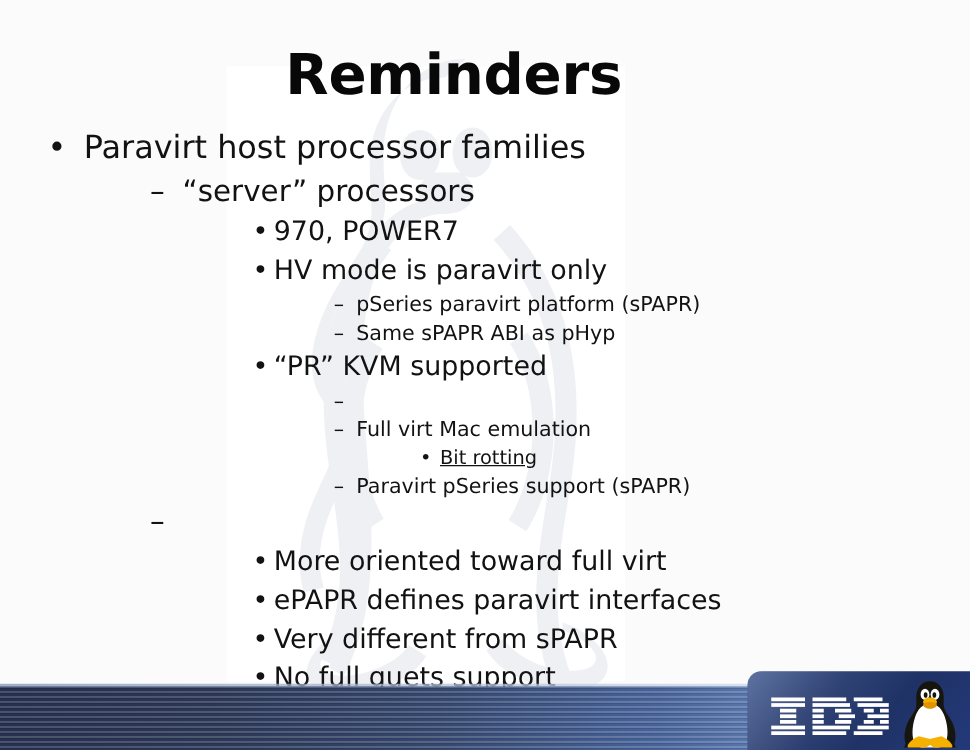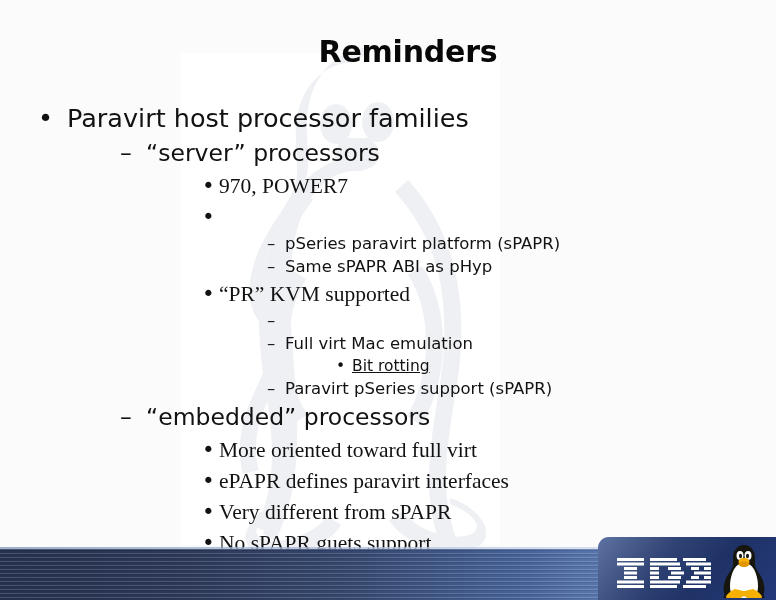--- a/index.html
+++ b/index.html
@@ -42,27 +42,26 @@
   #watermark svg { display: block; width: 100%; height: 100%; }
 
   
   #title {
     position: absolute;
     left: 0;
     top: 36px;
     width: 726px;
     text-align: center;
     z-index: 5;
-    font-size: 30px;
+    font-size: 45px;
     font-weight: bold;
     color: #080808;
     letter-spacing: -0.2px;
     line-height: 1.05;
     font-family: "DejaVu Sans", "Liberation Sans", sans-serif;
-    margin-left: 45px;
   }
 
   
   #body {
     position: absolute;
     left: 0;
     top: 100px;
     width: 776px;
     z-index: 5;
     color: #121212;
@@ -87,21 +86,21 @@
   .lvl1 .txt  { margin-left: 67px; }
 
   
   .lvl2 { height: 34px; font-size: 23.5px; line-height: 34px; }
   .lvl2 .mark { left: 120px; }
   .lvl2 .txt  { margin-left: 146px; }
 
   
   .lvl3 { height: 31px; font-size: 21.5px; line-height: 31px; }
   .lvl3 .mark { left: 202px; }
-  .lvl3 .txt  { margin-left: 219px; font-family: Liberation Serif, serif; }
+  .lvl3 .txt  { margin-left: 219px; }
 
   
   .lvl4 { height: 23px; font-size: 16.5px; line-height: 23px; }
   .lvl4 .mark { left: 267px; }
   .lvl4 .txt  { margin-left: 285px; }
 
   
   .lvl5 { height: 22px; font-size: 15.5px; line-height: 22px; }
   .lvl5 .mark { left: 336px; }
   .lvl5 .txt  { margin-left: 352px; text-decoration: underline; }
@@ -227,33 +226,33 @@
       </g>
     </svg>
   </div>
 
   <div id="title">Reminders</div>
 
   <div id="body">
       <div class="line lvl1"><span class="mark">•</span><span class="txt">Paravirt host processor families</span></div>
       <div class="line lvl2"><span class="mark">–</span><span class="txt">“server” processors</span></div>
       <div class="line lvl3"><span class="mark">•</span><span class="txt">970, POWER7</span></div>
-      <div class="line lvl3"><span class="mark">•</span></div>
+      <div class="line lvl3"><span class="mark">•</span><span class="txt">HV mode is paravirt only</span></div>
       <div class="line lvl4"><span class="mark">–</span><span class="txt">pSeries paravirt platform (sPAPR)</span></div>
       <div class="line lvl4"><span class="mark">–</span><span class="txt">Same sPAPR ABI as pHyp</span></div>
       <div class="line lvl3"><span class="mark">•</span><span class="txt">“PR” KVM supported</span></div>
       <div class="line lvl4"><span class="mark">–</span></div>
       <div class="line lvl4"><span class="mark">–</span><span class="txt">Full virt Mac emulation</span></div>
       <div class="line lvl5"><span class="mark">•</span><span class="txt">Bit rotting</span></div>
       <div class="line lvl4"><span class="mark">–</span><span class="txt">Paravirt pSeries support (sPAPR)</span></div>
-      <div class="line lvl2"><span class="mark">–</span><span class="txt">“embedded” processors</span></div>
+      <div class="line lvl2"><span class="mark">–</span></div>
       <div class="line lvl3"><span class="mark">•</span><span class="txt">More oriented toward full virt</span></div>
       <div class="line lvl3"><span class="mark">•</span><span class="txt">ePAPR defines paravirt interfaces</span></div>
       <div class="line lvl3"><span class="mark">•</span><span class="txt">Very different from sPAPR</span></div>
-      <div class="line lvl3"><span class="mark">•</span><span class="txt">No sPAPR guets support</span></div>
+      <div class="line lvl3"><span class="mark">•</span><span class="txt">No full guets support</span></div>
     </div>
 
   <div id="footer-bar-topline"></div>
   <div id="footer-bar"></div>
 
   <div id="logo-panel">
     <div id="logo-panel-sheen"></div>
 
     <div id="ibm-logo">
       <svg viewBox="0 0 196 68" xmlns="http://www.w3.org/2000/svg">

